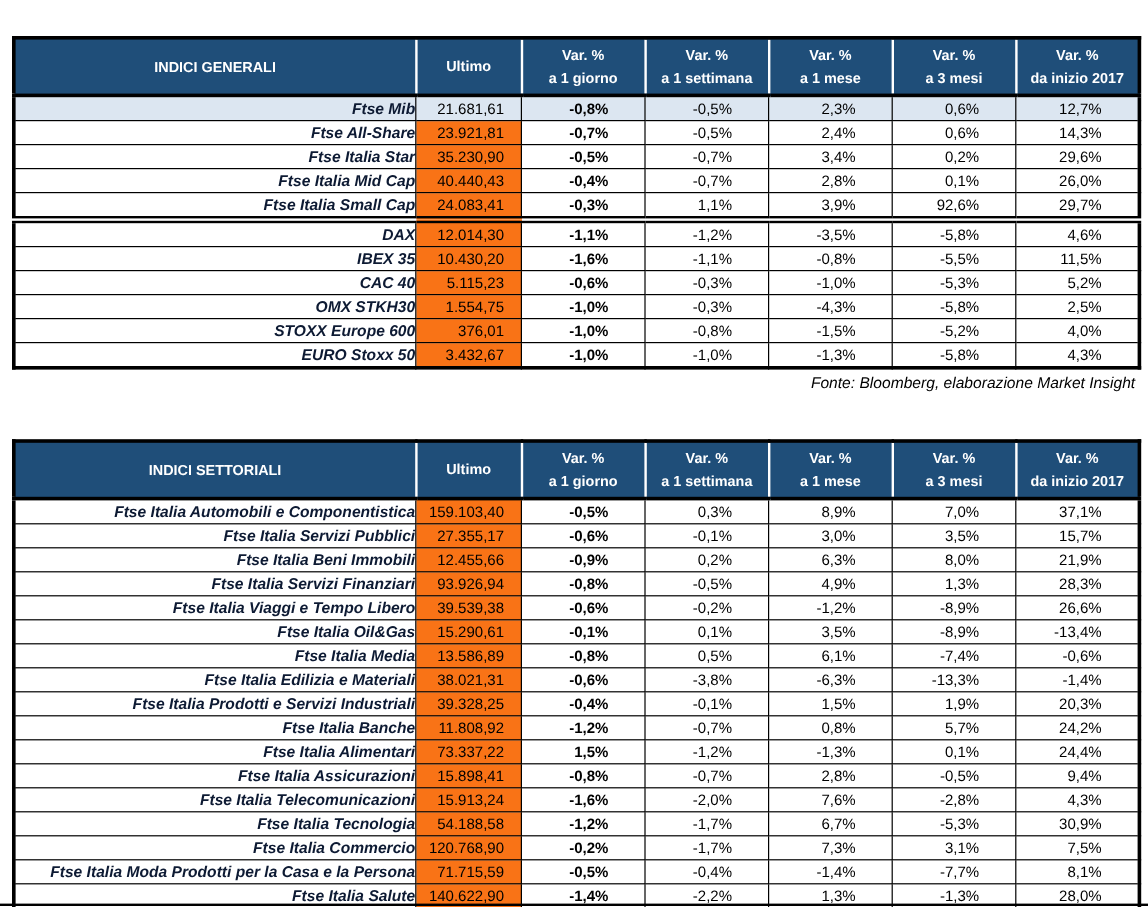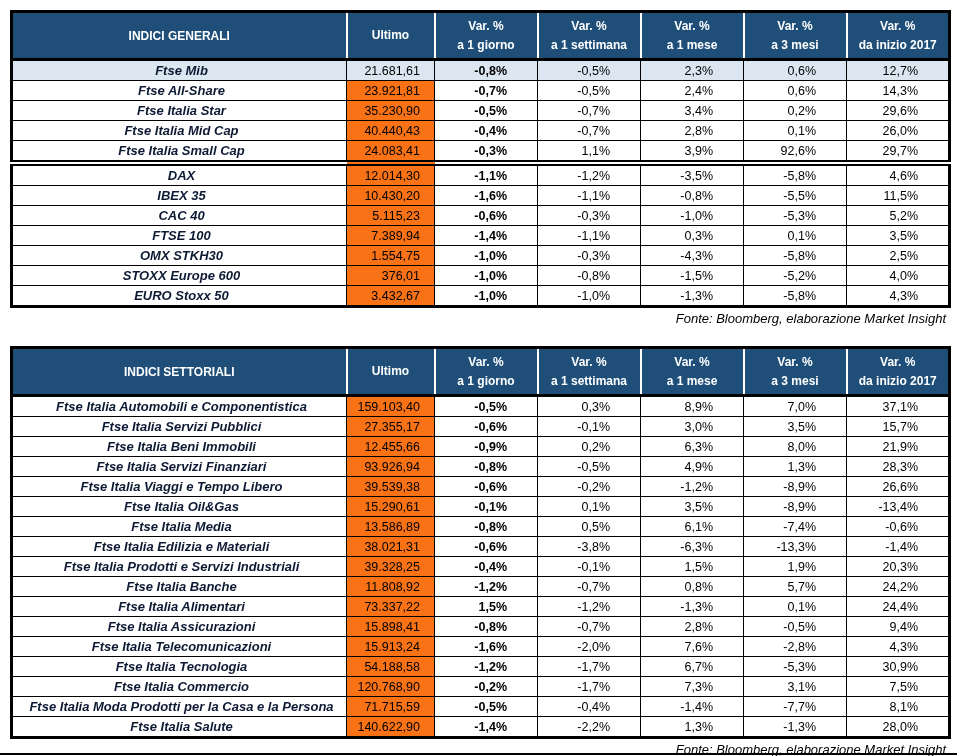--- a/index.html
+++ b/index.html
@@ -3,35 +3,35 @@
 <meta charset="utf-8">
 <style>
   html, body { margin: 0; padding: 0; }
   body {
     width: 957px; height: 756px; overflow: hidden;
     background: #ffffff; color: #000;
     font-family: "Liberation Sans", sans-serif;
   }
   .page { position: relative; width: 957px; height: 756px; padding: 10px 0 0 10px; box-sizing: border-box; }
   .table-wrap { width: 938px; }
-  table { border-collapse: collapse; table-layout: fixed; width: 938px; border: 3px solid #000; }
+  table { border-collapse: collapse; table-layout: fixed; width: 938px; border: 3px solid #000; margin-top: 20px; }
 
   thead th {
     background: #1F4E79; color: #fff; font-weight: bold; font-size: 12px;
     height: 45px; vertical-align: middle; text-align: center; padding: 0;
     border-left: 2px solid #fff; border-bottom: 3px solid #000;
   }
   thead th:first-child { border-left: none; }
   thead th .hline { line-height: 1.55; }
 
   tbody td {
     border: 1px solid #000; height: 19px; padding: 0;
     font-size: 12.5px; vertical-align: middle; background: #fff;
   }
-  td.name { font-weight: bold; font-style: italic; font-size: 13px; text-align: center; padding-left: 4px; color: #0d1a33; }
+  td.name { font-weight: bold; font-style: italic; font-size: 13px; text-align: right; padding-left: 4px; color: #0d1a33; }
   td.ultimo { background: #f97316; text-align: right; padding-right: 14px; }
   td.var { text-align: right; padding-right: 30px; }
   td.day { font-weight: bold; }
   tr.highlight td { background: #DCE6F1; }
   tr.section-break td { border-top: 6px double #000; }
 
   .source { font-style: italic; font-size: 13px; text-align: right; padding: 3px 2px 20px 0; width: 938px; box-sizing: border-box; }
   .bottom-rule { position: absolute; left: 0; bottom: 1px; width: 957px; height: 2px; background: #000; }
 </style>
 </head>
@@ -145,29 +145,20 @@
           <tr>
             <td class="name">CAC 40</td>
             <td class="ultimo">5.115,23</td>
             <td class="var day">-0,6%</td>
             <td class="var">-0,3%</td>
             <td class="var">-1,0%</td>
             <td class="var">-5,3%</td>
             <td class="var">5,2%</td>
           </tr>
           <tr>
-            <td class="name">FTSE 100</td>
-            <td class="ultimo">7.389,94</td>
-            <td class="var day">-1,4%</td>
-            <td class="var">-1,1%</td>
-            <td class="var">0,3%</td>
-            <td class="var">0,1%</td>
-            <td class="var">3,5%</td>
-          </tr>
-          <tr>
             <td class="name">OMX STKH30</td>
             <td class="ultimo">1.554,75</td>
             <td class="var day">-1,0%</td>
             <td class="var">-0,3%</td>
             <td class="var">-4,3%</td>
             <td class="var">-5,8%</td>
             <td class="var">2,5%</td>
           </tr>
           <tr>
             <td class="name">STOXX Europe 600</td>

